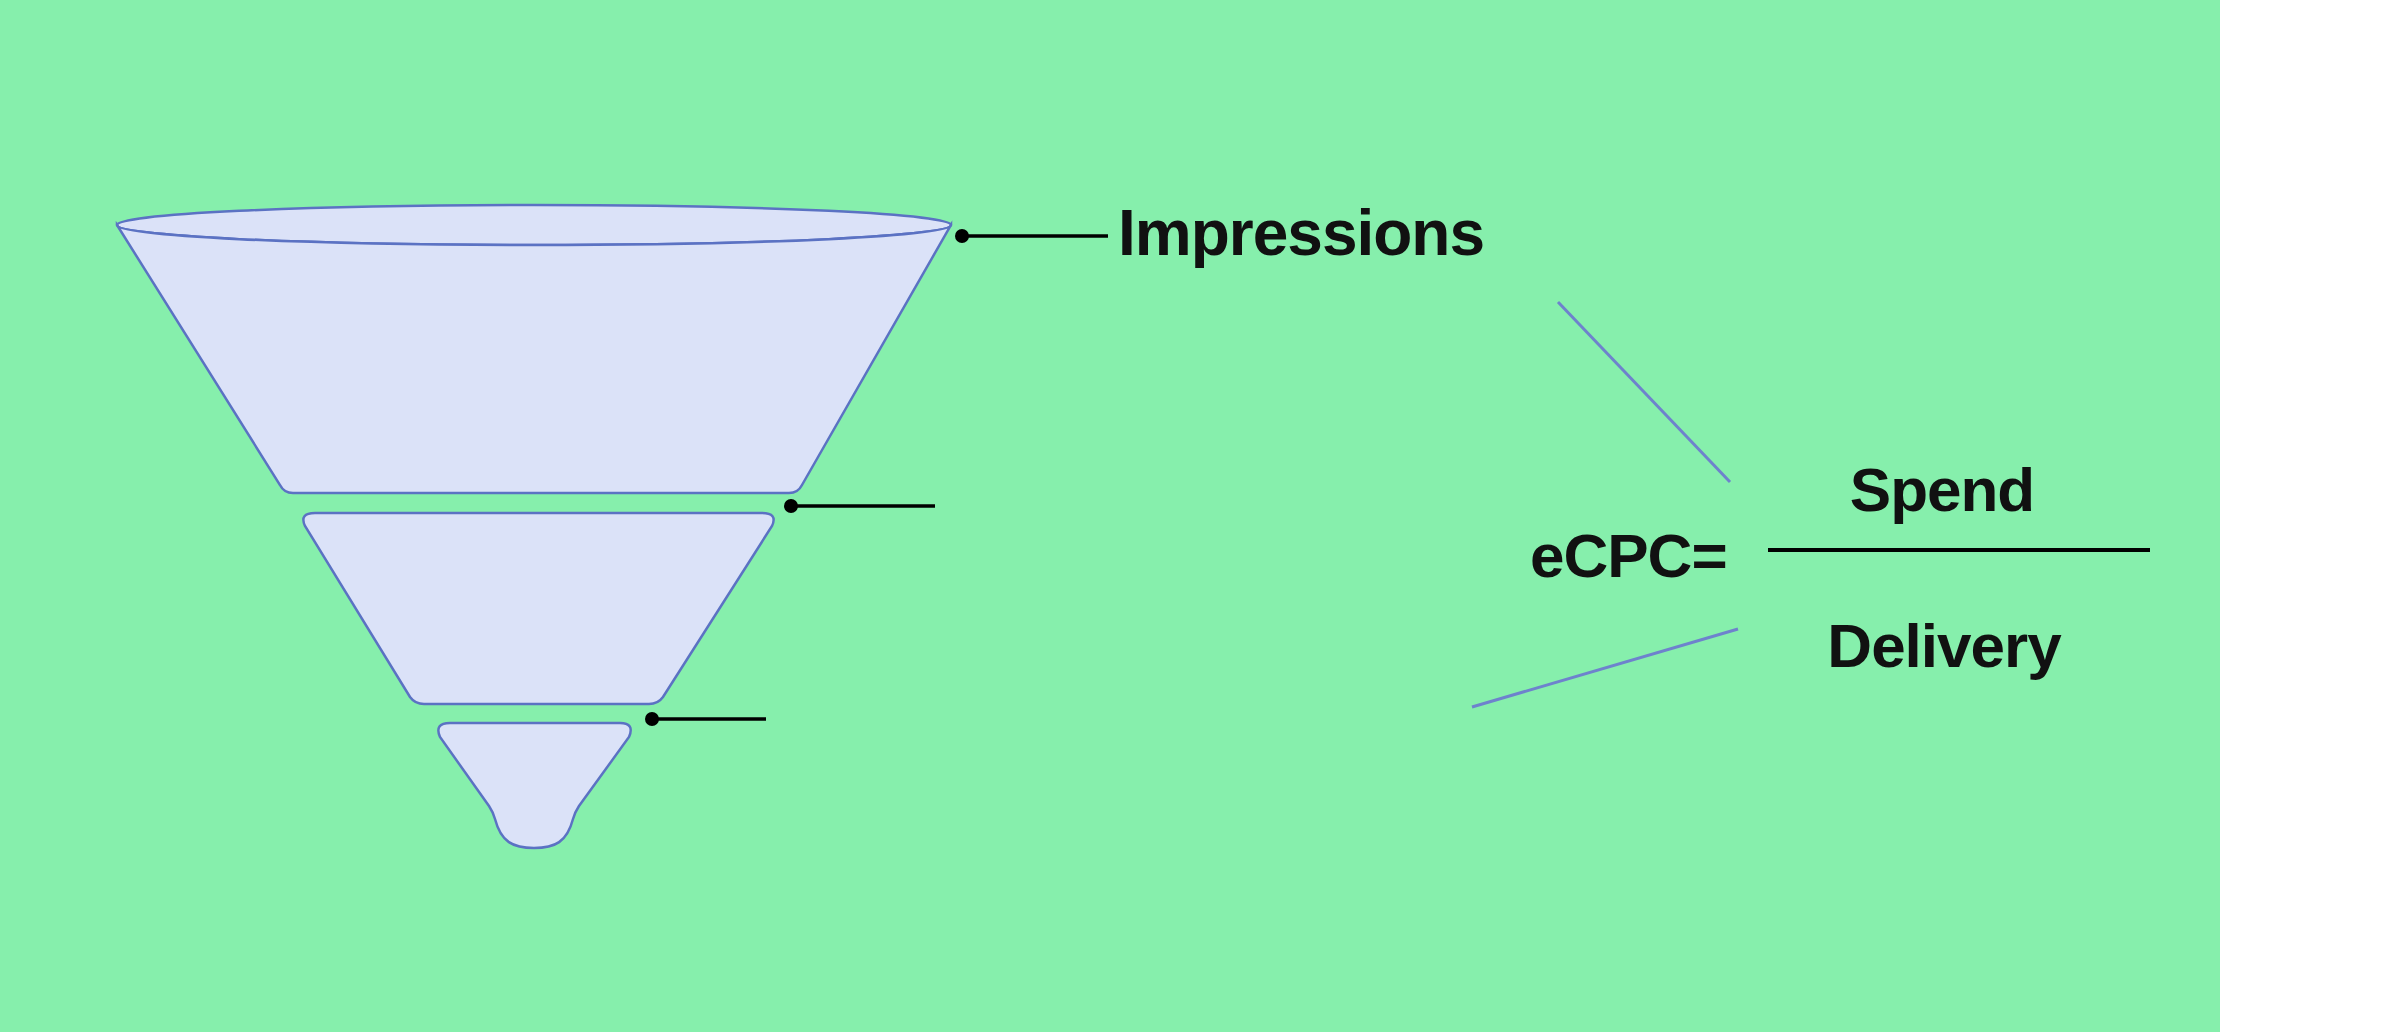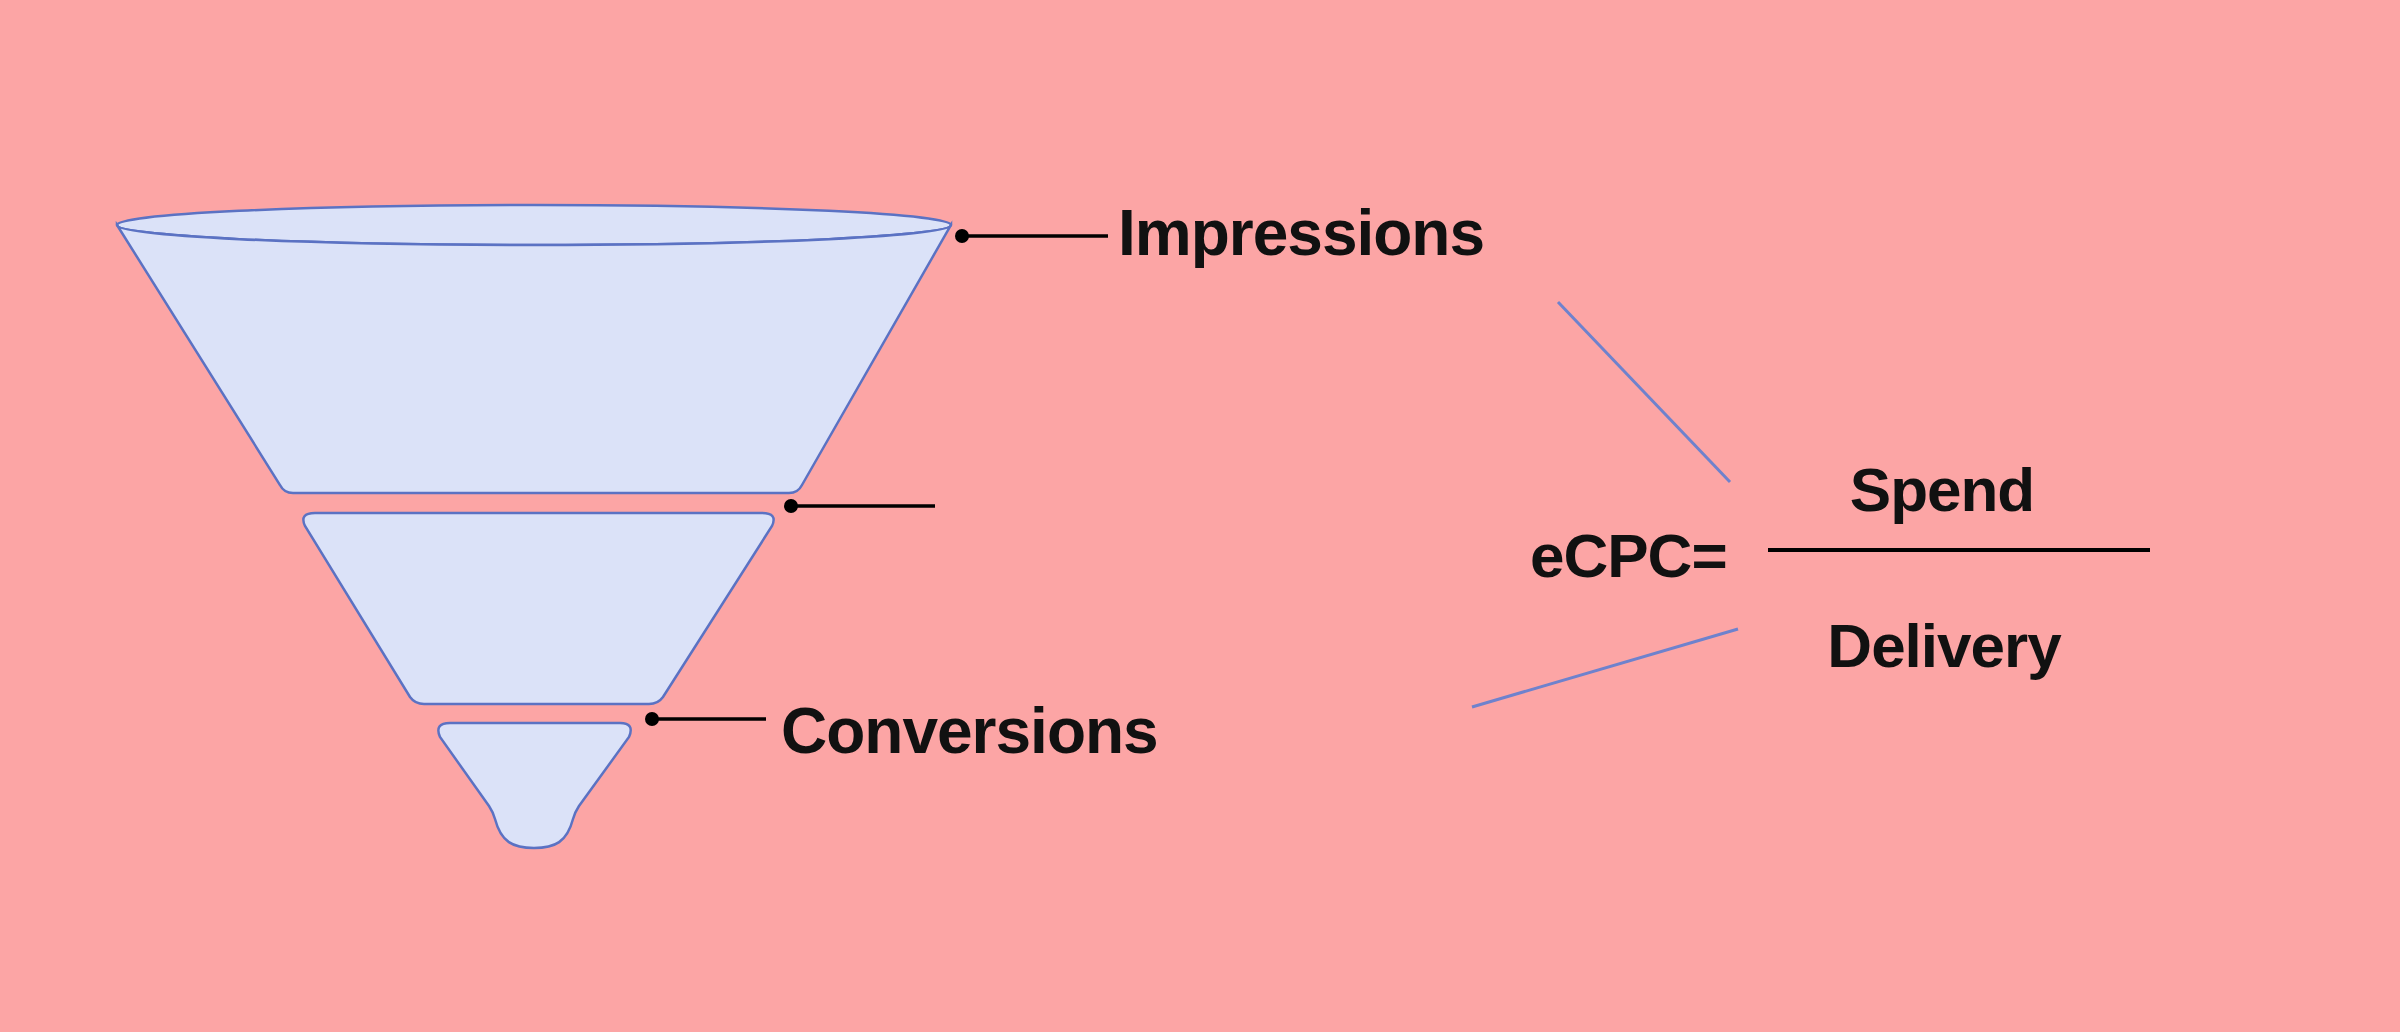--- a/index.html
+++ b/index.html
@@ -2,23 +2,23 @@
 <html><head>
 <meta charset="utf-8">
 <style>
   html, body {
     margin: 0;
     padding: 0;
     background: #ffffff;
   }
   .stage {
     position: relative;
-    width: 2400px;
+    width: 2220px;
     height: 1032px;
-    background: #fca5a5;
+    background: #86efac;
     overflow: hidden;
     font-family: "Liberation Sans", sans-serif;
   }
   .diagram-svg {
     position: absolute;
     left: 0;
     top: 0;
     width: 2400px;
     height: 1032px;
   }
@@ -69,21 +69,20 @@
 
     <line x1="1558" y1="302" x2="1730" y2="482" stroke-width="3" stroke="#6e82cd"></line>
     <line x1="1472" y1="707" x2="1738" y2="629" stroke-width="3" stroke="#6e82cd"></line>
 
     <line x1="1768" y1="550" x2="2150" y2="550" stroke-width="4" stroke="#000000"></line>
   </svg>
 
   <div class="label" style="left:1118px; top:201px;">Impressions</div>
 
 
-  <div class="label" style="left:781px; top:699px;">Conversions</div>
 
   <div class="formula-text" style="left:1530px; top:525px;">eCPC=</div>
 
   <div class="formula-text centered-x" style="left:1942px; top:459px;">Spend</div>
 
   <div class="formula-text centered-x" style="left:1944px; top:615px;">Delivery</div>
 
 </div>
 
 </body></html>

